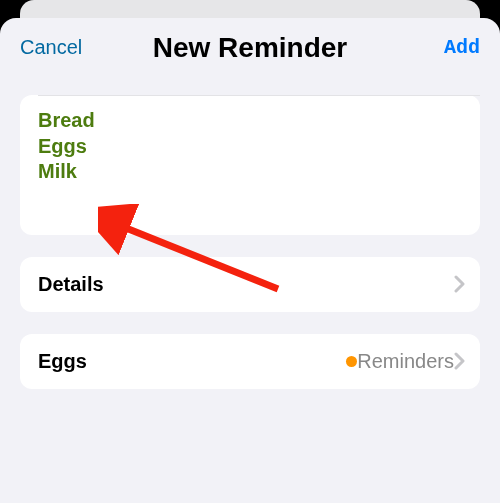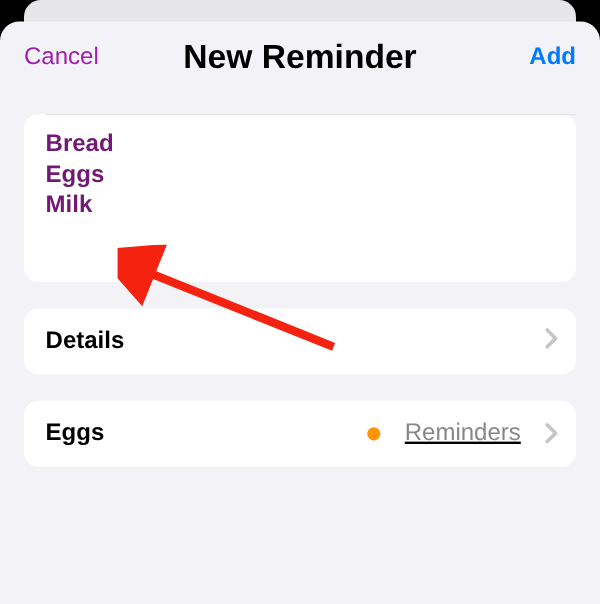--- a/index.html
+++ b/index.html
@@ -31,38 +31,39 @@
       padding: 0;
       overflow: hidden;
     }
     .nav-bar {
       display: flex;
       align-items: center;
       justify-content: space-between;
       padding: 18px 20px 14px 20px;
     }
     .nav-cancel {
-      color: #a21caf;
+      color: #0369a1;
       font-size: 20px;
       font-weight: 400;
       cursor: pointer;
     }
     .nav-title {
       color: #000;
       font-size: 28px;
       font-weight: 600;
       position: absolute;
       left: 50%;
       transform: translateX(-50%);
     }
     .nav-add {
       color: #007aff;
       font-size: 20px;
       font-weight: 600;
       cursor: pointer;
+      font-family: Liberation Mono, monospace;
     }
     .content {
       padding: 22px 20px 0 20px;
     }
     .card {
       background: #fff;
       border-radius: 12px;
       margin-bottom: 22px;
     }
     .card-title-row {
@@ -79,50 +80,49 @@
     }
     .divider {
       height: 1px;
       background: #e3e3e6;
       margin-left: 18px;
     }
     .notes-area {
       padding: 12px 18px 50px 18px;
       font-size: 20px;
       font-weight: 600;
-      color: #701a75;
+      color: #4d7c0f;
       line-height: 1.28;
       white-space: pre-line;
       border: none;
       outline: none;
       width: 100%;
       resize: none;
       background: transparent;
       min-height: 128px;
     }
     .row-card {
       background: #fff;
       border-radius: 12px;
       margin-bottom: 22px;
       display: flex;
-      align-items: flex-start;
+      align-items: center;
       justify-content: space-between;
       padding: 16px 14px 16px 18px;
       cursor: pointer;
     }
     .row-label {
       font-size: 20px;
       font-weight: 600;
       color: #000;
     }
     .row-right {
       display: flex;
       align-items: center;
-      gap: 20px;
-      text-decoration: underline;
+      gap: 0;
     }
     .dot {
       width: 11px;
       height: 11px;
       border-radius: 50%;
       display: inline-block;
     }
     .row-value {
       font-size: 20px;
       color: #888;

